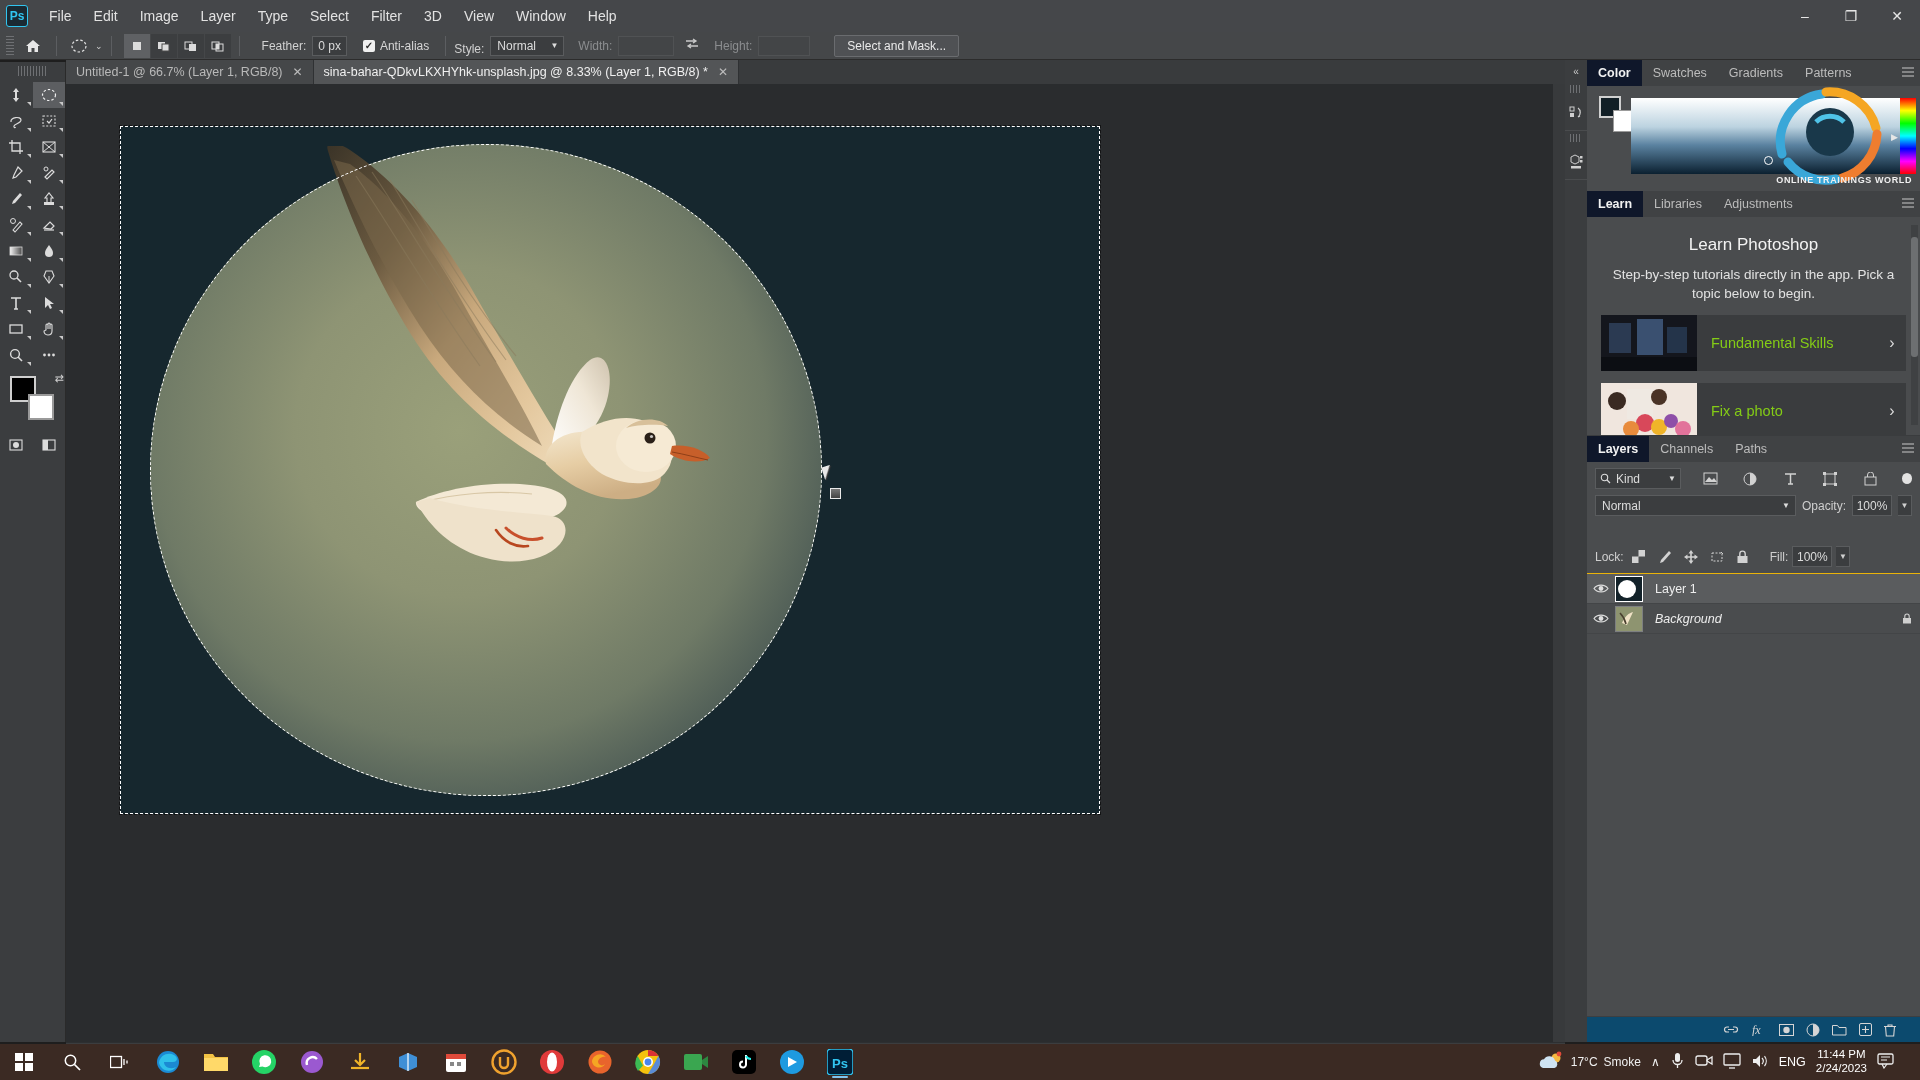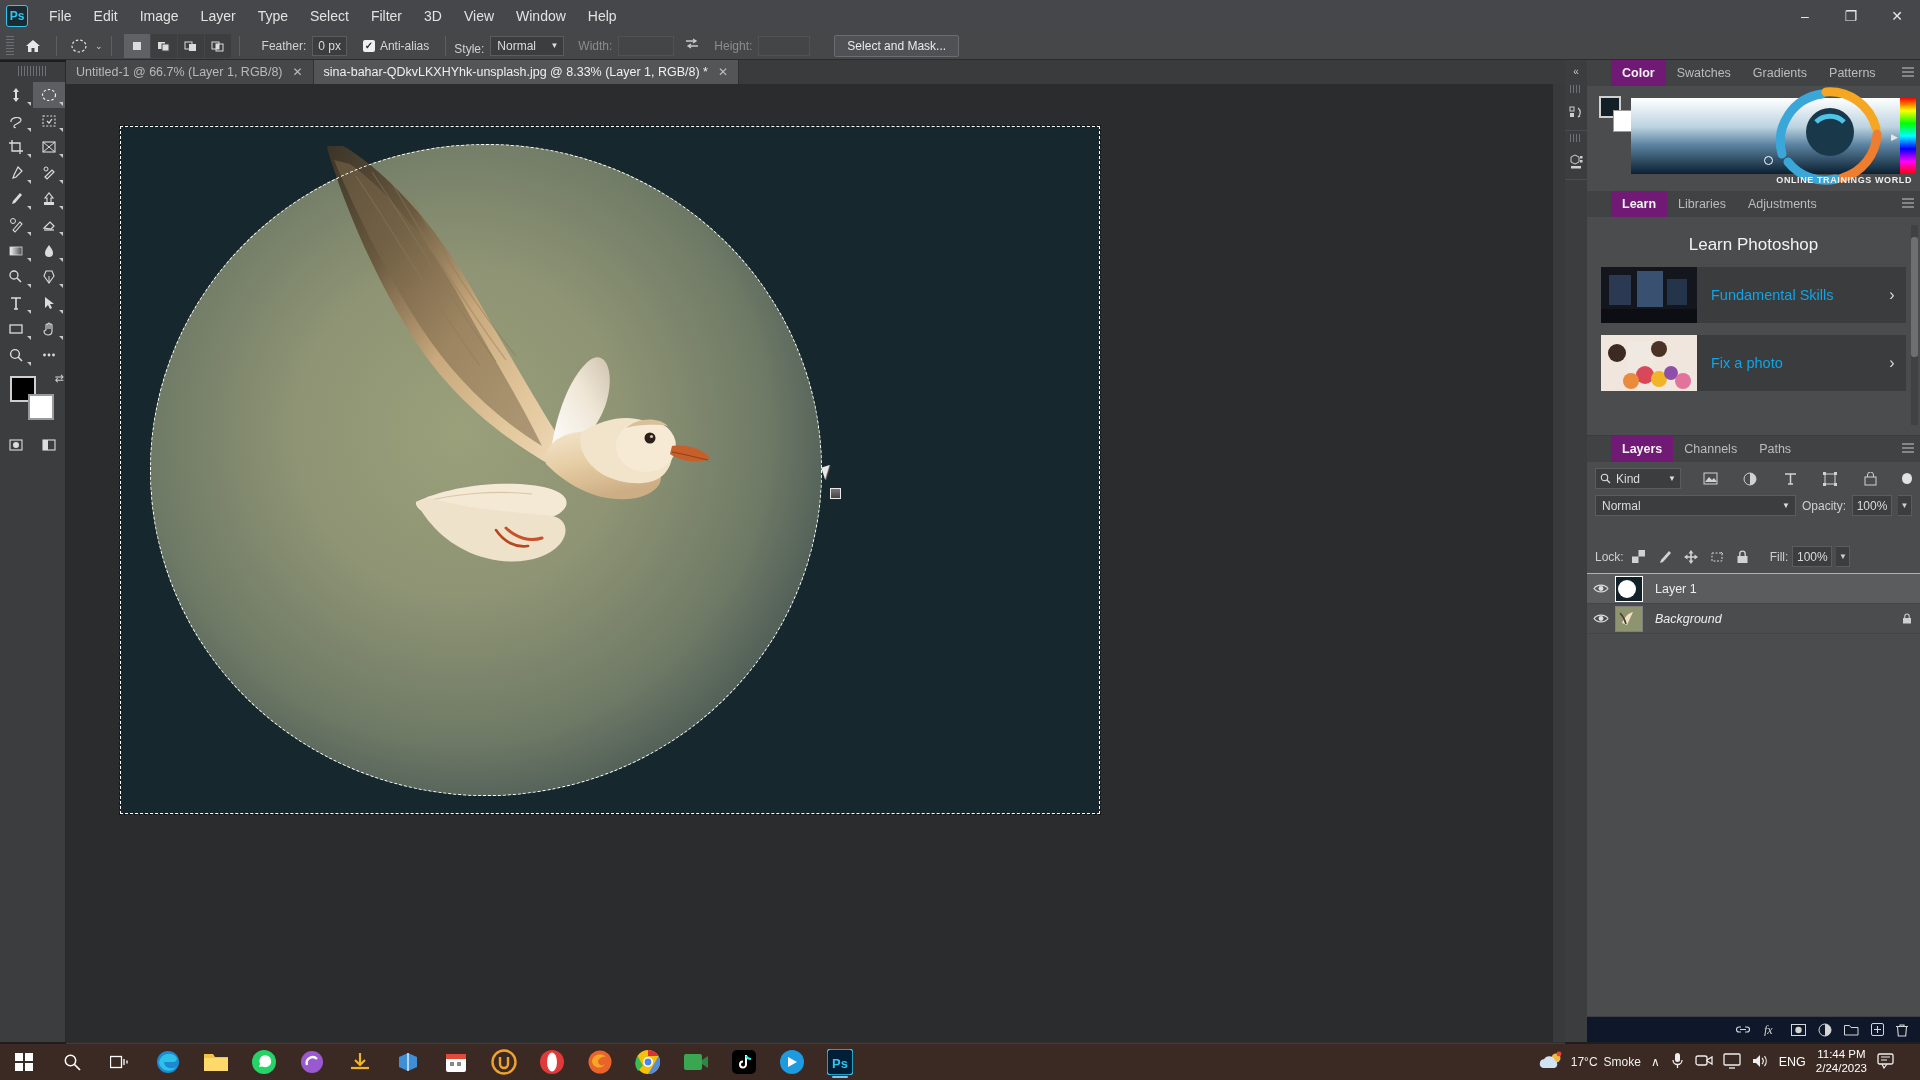--- a/index.html
+++ b/index.html
@@ -193,21 +193,21 @@
 
   
   .panel-tabs {
     display:flex; align-items:stretch; height:26px; background:#404244;
     position:relative;
   }
   .ptab {
     padding:0 11px; display:flex; align-items:center; font-size:12.5px;
     color:#bcbcbc; background:#404244;
   }
-  .ptab.active { background:#701a75; color:#f2f2f2; font-weight:bold;margin-left:24px; }
+  .ptab.active { background:#0f172a; color:#f2f2f2; font-weight:bold; }
   .p-menu { position:absolute; right:6px; top:7px; color:#c7c7c7; font-size:11px; }
 
   .color-body { height:105px; background:#4a4c4e; position:relative; display:flex; }
   .cp-swatches { width:48px; position:relative; padding:10px 0 0 12px; }
   .cp-f { position:absolute; left:12px; top:10px; width:22px; height:22px;
     background:#121f26; border:2px solid #d0d0d0; }
   .cp-b { position:absolute; left:26px; top:24px; width:22px; height:22px;
     background:#fff; border:1px solid #9b9b9b; }
   .cp-ramp {
     position:absolute; left:44px; top:12px; width:270px; height:76px;
@@ -236,21 +236,21 @@
   
   .learn-panel { background:#4a4c4e; }
   .learn-body { padding:10px 14px 0 14px; position:relative; height:218px; overflow:hidden;}
   .learn-title { text-align:center; font-size:17px; color:#f2f2f2; margin:8px 0 10px; }
   .learn-sub { text-align:center; font-size:13.5px; color:#e2e2e2; line-height:1.42; }
   .learn-card {
     display:flex; align-items:stretch; background:#3a3c3e; margin-top:12px; height:56px;
   }
   .lc-thumb { width:96px; background:#20222b; position:relative; overflow:hidden; }
   .lc-label { flex:1; display:flex; align-items:center; padding-left:14px;
-     font-size:14.5px; color:#0ea5e9; }
+     font-size:14.5px; color:#84cc16; }
   .lc-chev { width:28px; display:flex; align-items:center; justify-content:center;
      color:#dcdcdc; font-size:16px; }
   .learn-scroll { position:absolute; right:2px; top:8px; width:7px; height:200px; background:#3f4143;}
   .learn-thumbpos { position:absolute; right:2px; top:20px; width:7px; height:120px; background:#6d6f71; border-radius:3px;}
 
   
   .layers { background:#4a4c4e; border-top:1px solid #3a3c3e; }
   .lp-filter { display:flex; align-items:center; gap:19px; padding:6px 8px 4px 8px; }
   .kind-box {
     flex:0 0 86px; height:21px; background:#3b3d3f; border:1px solid #5a5c5e;
@@ -280,22 +280,22 @@
     background:#4a4c4e;
   }
   .layer-row.selected { background:#5a5c5e; }
   .lr-eye { width:28px; display:flex; align-items:center; justify-content:center; color:#d8d8d8; font-size:12px;}
   .lr-thumb { width:28px; height:26px; border:1px solid #7d7f81; background:#13222a; position:relative; overflow:hidden;}
   .lr-thumb.active { border:1px solid #fff; box-shadow:0 0 0 1px #3a3c3e inset; }
   .lr-name { flex:1; padding-left:12px; font-size:12.5px; color:#ededed; }
   .lr-name.italic { font-style:italic; }
   .lr-lock { width:26px; display:flex; align-items:center; justify-content:center; color:#cfcfcf; font-size:11px;}
   .layers-footer {
-    position:absolute; left:0; right:0; bottom:0; height:26px; background:#0f172a;
-    display:flex; align-items:center; justify-content:flex-end; gap:12px; padding-right:12px;
+    position:absolute; left:0; right:0; bottom:0; height:26px; background:#0c4a6e;
+    display:flex; align-items:center; justify-content:flex-end; gap:12px; padding-right:24px;
     border-top:1px solid #3d3f41;
   }
   .lf-ico { color:#d5d5d5; font-size:12px; display:flex; align-items:center; }
 
   
   .taskbar {
     position:absolute; left:0; bottom:0; width:1920px; height:36px;
     background:#3b2a23; display:flex; align-items:center;
   }
   .tb-start { width:48px; display:flex; align-items:center; justify-content:center;}
@@ -726,20 +726,21 @@
         <div class="ptab">Libraries</div>
         <div class="ptab">Adjustments</div>
         <div class="p-menu">
           <svg width="12" height="10" viewBox="0 0 12 10">
               <path d="M0 1h12M0 5h12M0 9h12" stroke="#c7c7c7" stroke-width="1.2"></path>
             </svg>
         </div>
       </div>
       <div class="learn-body">
         <div class="learn-title">Learn Photoshop</div>
+        <div class="learn-sub">Step-by-step tutorials directly in the app. Pick a topic below to begin.</div>
 
         <div class="learn-card">
           <div class="lc-thumb">
             <svg width="96" height="56" viewBox="0 0 96 56">
               <rect width="96" height="56" fill="#14161d"></rect>
               <rect x="8" y="8" width="22" height="30" fill="#2b3a52"></rect>
               <rect x="36" y="4" width="26" height="36" fill="#3a5070"></rect>
               <rect x="66" y="12" width="20" height="26" fill="#24344a"></rect>
               <rect x="0" y="42" width="96" height="14" fill="#0c0e13"></rect>
             </svg>

